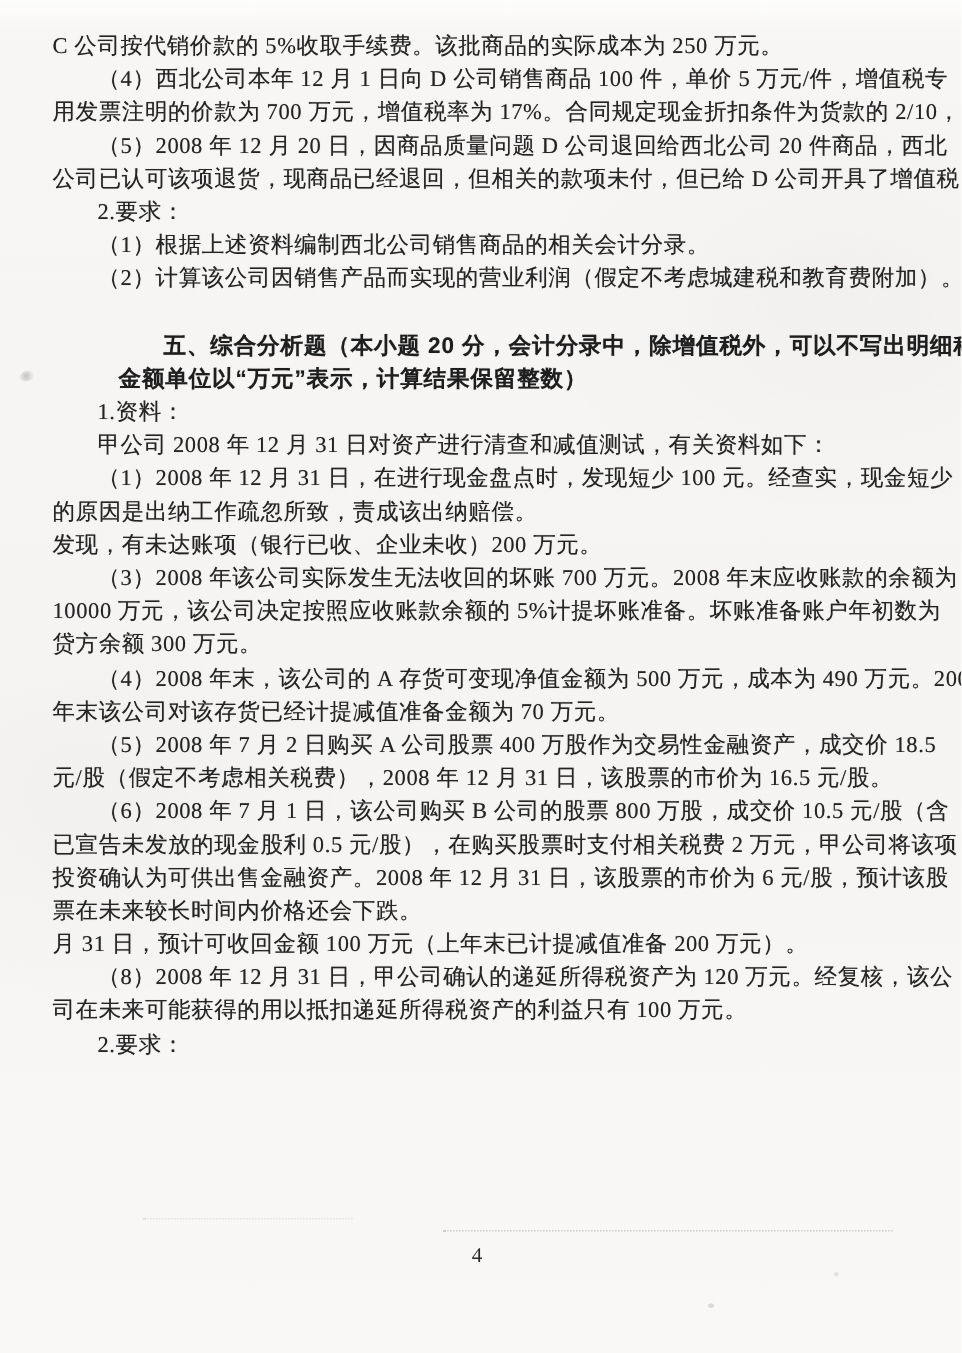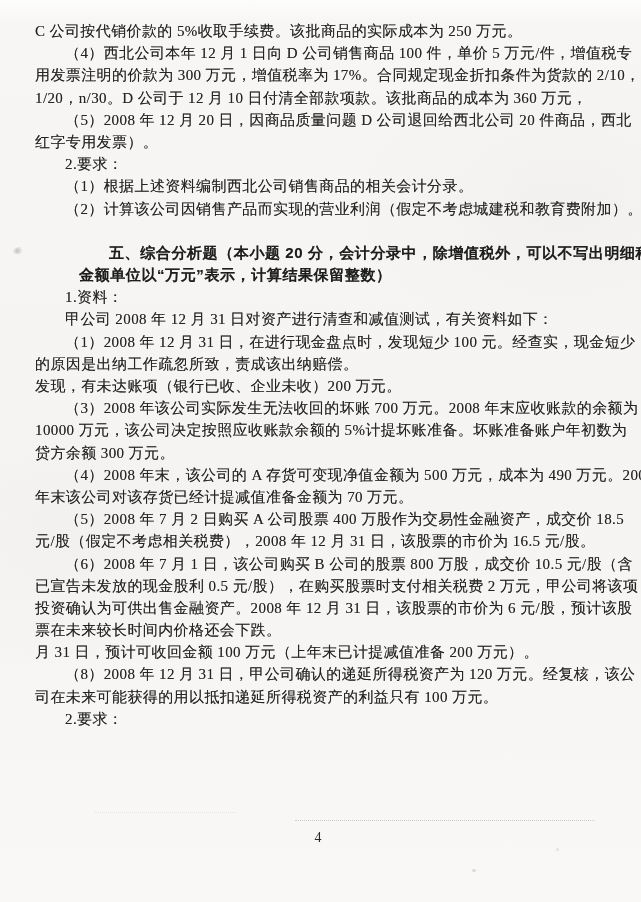--- a/index.html
+++ b/index.html
@@ -77,24 +77,23 @@
     background: rgba(150,150,150,0.22); border-radius: 50%;
   }
 </style>
 </head>
 <body>
 
 <div class="page">
   <div class="textblock">
       <div class="line">C 公司按代销价款的 5%收取手续费。该批商品的实际成本为 250 万元。</div>
       <div class="line indent">（4）西北公司本年 12 月 1 日向 D 公司销售商品 100 件，单价 5 万元/件，增值税专</div>
-      <div class="line">用发票注明的价款为 300 万元，增值税率为 17%。合同规定现金折扣条件为货款的 2/10，</div>
-      <div class="line">1/20，n/30。D 公司于 12 月 10 日付清全部款项款。该批商品的成本为 360 万元，</div>
+      <div class="line">用发票注明的价款为 700 万元，增值税率为 17%。合同规定现金折扣条件为货款的 2/10，</div>
       <div class="line indent">（5）2008 年 12 月 20 日，因商品质量问题 D 公司退回给西北公司 20 件商品，西北</div>
-      <div class="line">红字专用发票）。</div>
+      <div class="line">公司已认可该项退货，现商品已经退回，但相关的款项未付，但已给 D 公司开具了增值税</div>
       <div class="line indent">2.要求：</div>
       <div class="line indent">（1）根据上述资料编制西北公司销售商品的相关会计分录。</div>
       <div class="line indent">（2）计算该公司因销售产品而实现的营业利润（假定不考虑城建税和教育费附加）。</div>
       <div class="line"></div>
       <div class="line indent bold">五、综合分析题（本小题 20 分，会计分录中，除增值税外，可以不写出明细科目，</div>
       <div class="line bold">金额单位以“万元”表示，计算结果保留整数）</div>
       <div class="line indent">1.资料：</div>
       <div class="line indent">甲公司 2008 年 12 月 31 日对资产进行清查和减值测试，有关资料如下：</div>
       <div class="line indent">（1）2008 年 12 月 31 日，在进行现金盘点时，发现短少 100 元。经查实，现金短少</div>
       <div class="line">的原因是出纳工作疏忽所致，责成该出纳赔偿。</div>

